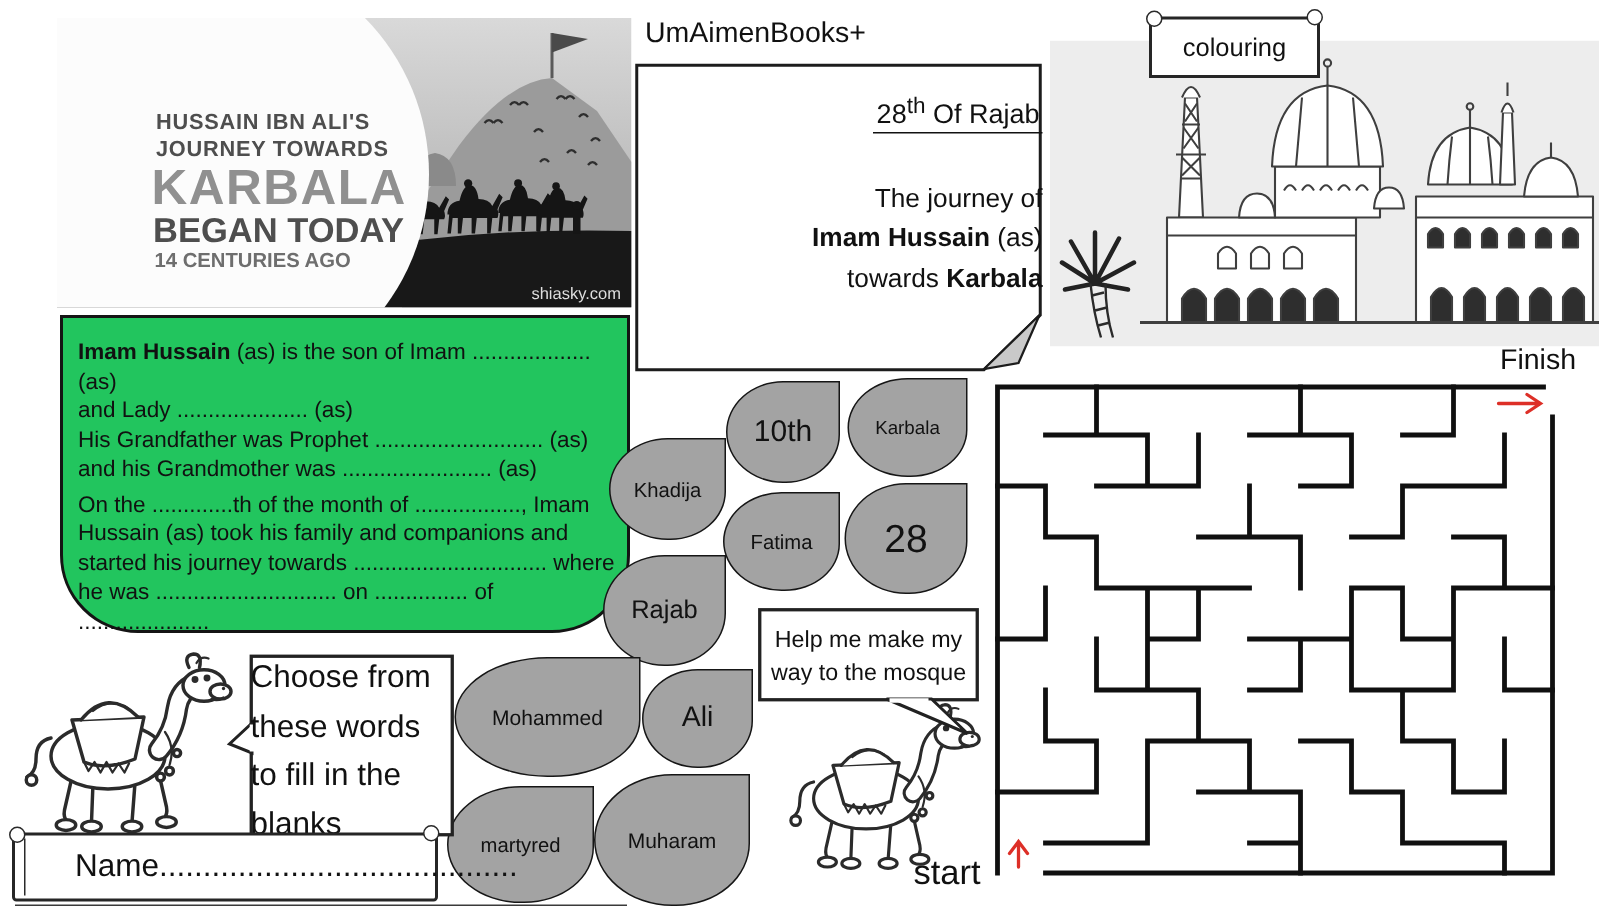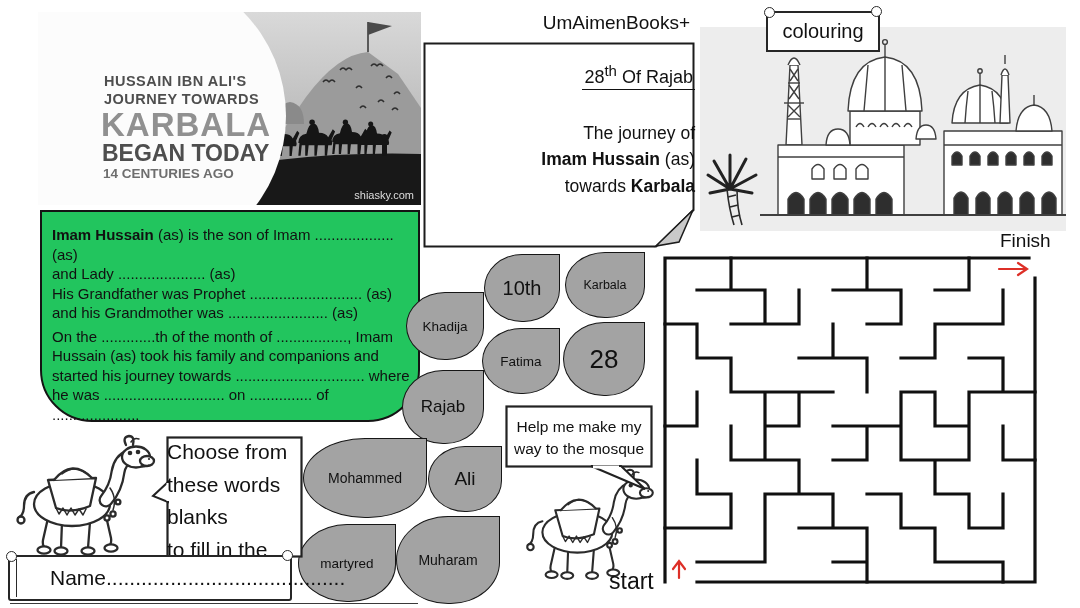--- a/index.html
+++ b/index.html
@@ -11,33 +11,33 @@
   .poster{left:38px;top:12px;width:383px;height:193px;z-index:1}
 
   
   .para-box{left:40px;top:210px;width:380px;height:212px;border:2px solid #141414;
             border-radius:0 0 52px 52px;background:#22c55e;z-index:2;
             padding:13px 8px 0 10px;box-sizing:border-box;font-size:15px;line-height:19.5px}
   .para-box b{font-weight:700}
   .para2{margin-top:4px}
 
   
-  .brand{left:430px;top:12px;width:260px;text-align:right;font-size:19px;z-index:2}
+  .brand{left:430px;top:12px;width:260px;text-align:left;font-size:19px;z-index:2}
 
   
   .title-box{left:423px;top:42px;width:272px;height:206px;z-index:3}
   .title-box svg{position:absolute;left:0;top:0}
   .title-content{position:relative;z-index:2;text-align:right;padding-top:20px;font-size:18px}
   .date-line{display:inline-block;border-bottom:1.6px solid #111;padding:0 2px 1px 2px}
   .title-body{margin-top:30px;font-size:17.5px;line-height:1.5}
 
   
   .mosque-bg{left:700px;top:27px;width:366px;height:204px;z-index:1}
   .banner{background:#fff;border:2px solid #262626;display:flex;align-items:center;z-index:4}
-  .colour-banner{left:766px;top:11px;width:110px;height:37px;justify-content:center;font-size:20px}
+  .colour-banner{left:766px;top:11px;width:110px;height:37px;justify-content:center;font-size:17px}
   .curl{position:absolute;width:9px;height:9px;border:1.6px solid #2a2a2a;border-radius:50%;background:#fff}
 
   .finish{left:1000px;top:230px;font-size:19px;z-index:3}
   .start{left:609px;top:568px;font-size:23px;z-index:6}
 
   
   .maze{left:663px;top:256px;width:374px;height:328px;z-index:2}
 
   
   .petal{position:absolute;background:#a3a3a3;border:1.7px solid #161616;
@@ -346,22 +346,22 @@
 </svg>
 <div class="abs choose-bubble">
   <svg width="152" height="122" viewBox="0 0 152 122">
     <rect x="16.5" y="1.5" width="134" height="119" fill="#fff" stroke="#222" stroke-width="2.2"></rect>
     <polygon points="17,46 2,60 17,66" fill="#fff" stroke="#222" stroke-width="2"></polygon>
     <line x1="17" y1="47" x2="17" y2="65" stroke="#fff" stroke-width="3"></line>
   </svg>
   <div class="choose-text">
     <div>Choose from</div>
     <div>these words</div>
+    <div>to fill in the</div>
     <div>blanks</div>
-    <div>to fill in the</div>
   </div>
 </div>
 
 <div class="abs help-bubble">
   <svg width="152" height="88" viewBox="0 0 152 88">
     <rect x="1.5" y="1.5" width="145" height="60" fill="#fff" stroke="#222" stroke-width="2.2"></rect>
     <polygon points="86,61 140,84 116,61" fill="#fff" stroke="#222" stroke-width="2"></polygon>
     <line x1="88" y1="62" x2="114" y2="62" stroke="#fff" stroke-width="3"></line>
   </svg>
   <div class="help-text">

